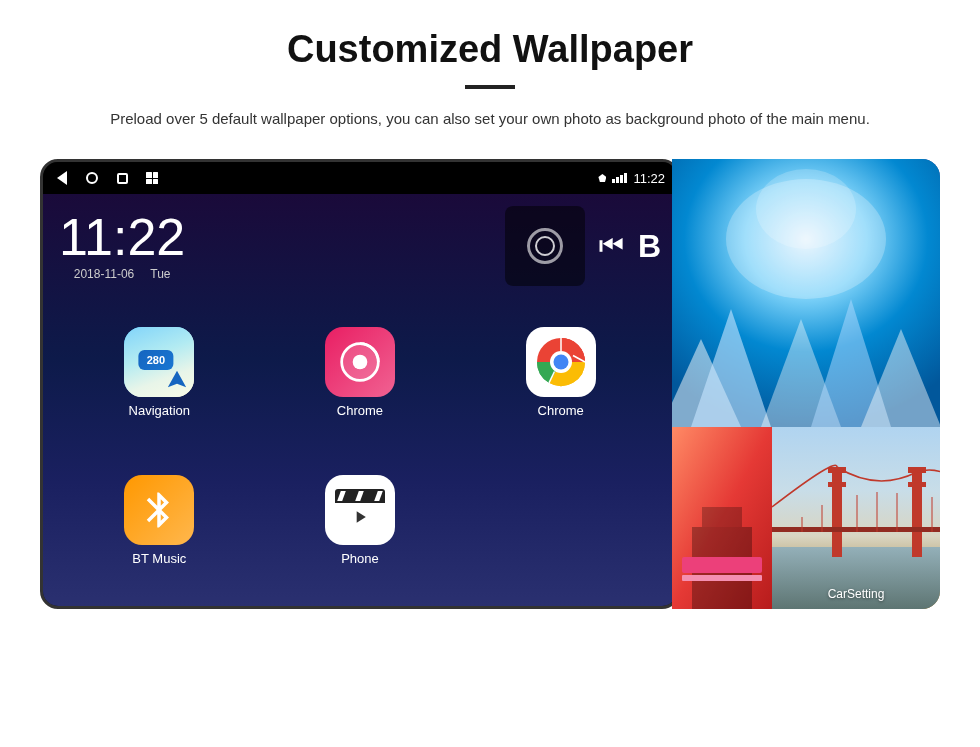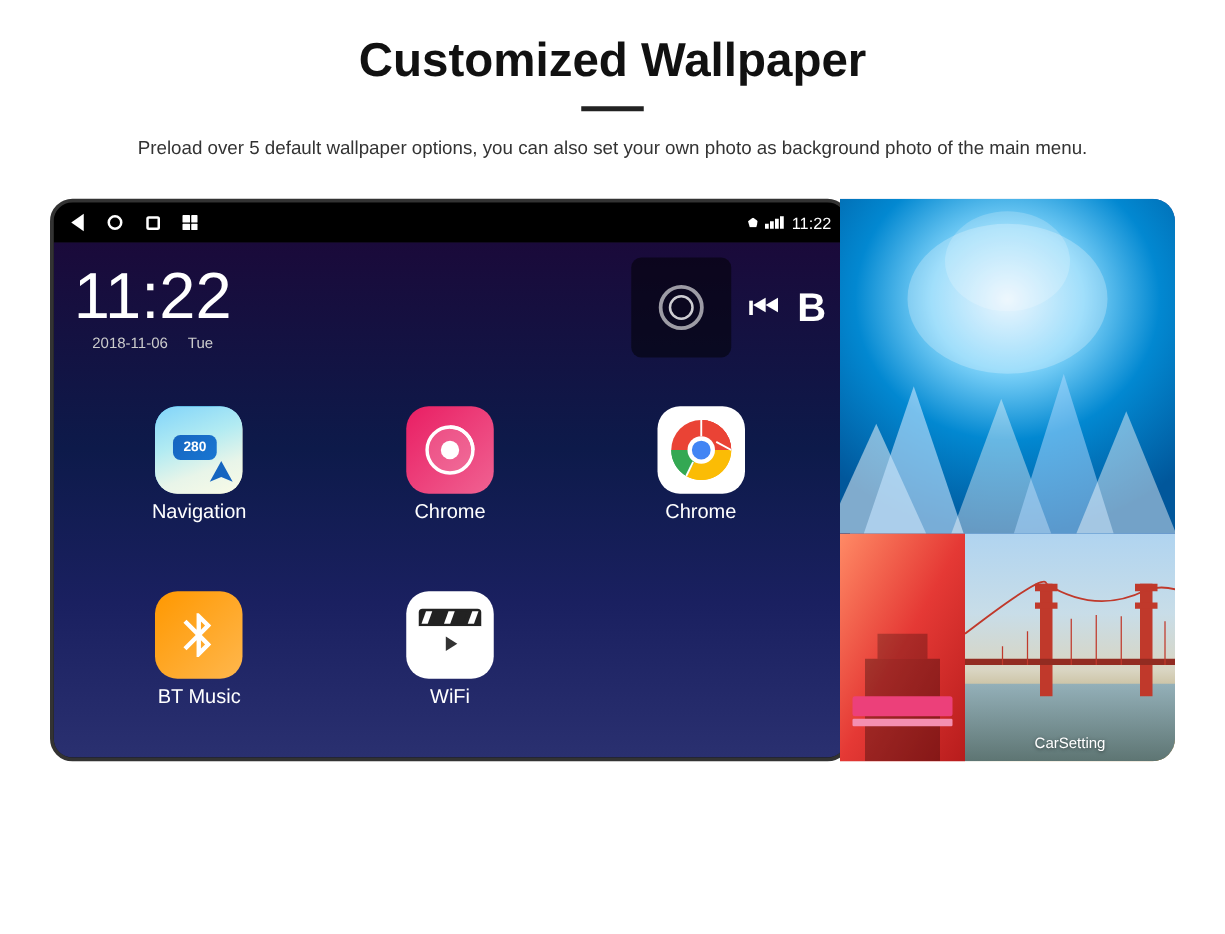--- a/index.html
+++ b/index.html
@@ -326,21 +326,21 @@
       width: 70px;
       height: 70px;
       border-radius: 18px;
       display: flex;
       align-items: center;
       justify-content: center;
       overflow: hidden;
     }
 
     .app-label {
-      font-size: 16px;
+      font-size: 13px;
       color: #fff;
       text-align: center;
     }
 
     
     .nav-app-icon {
       background: linear-gradient(135deg, #4fc3f7 0%, #29b6f6 30%, #e8f5e9 60%, #fff9c4 100%);
       position: relative;
     }
     .nav-map-bg {
@@ -680,21 +680,21 @@
                     <div class="clap-stripe" style="background:#222;transform:skewX(-20deg);"></div>
                     <div class="clap-stripe" style="background:#fff;transform:skewX(-20deg);"></div>
                   </div>
                   <div class="clap-body">
                     <svg width="20" height="20" viewBox="0 0 24 24" fill="#333">
                       <path d="M8 5v14l11-7z"></path>
                     </svg>
                   </div>
                 </div>
               </div>
-              <span class="app-label">WiFi</span>
+              <span class="app-label">Phone</span>
             </div>
 
           </div>
         </div>
       </div>
     </div>
 
     <div class="wallpaper-previews">
 
       <div class="wallpaper-top">

